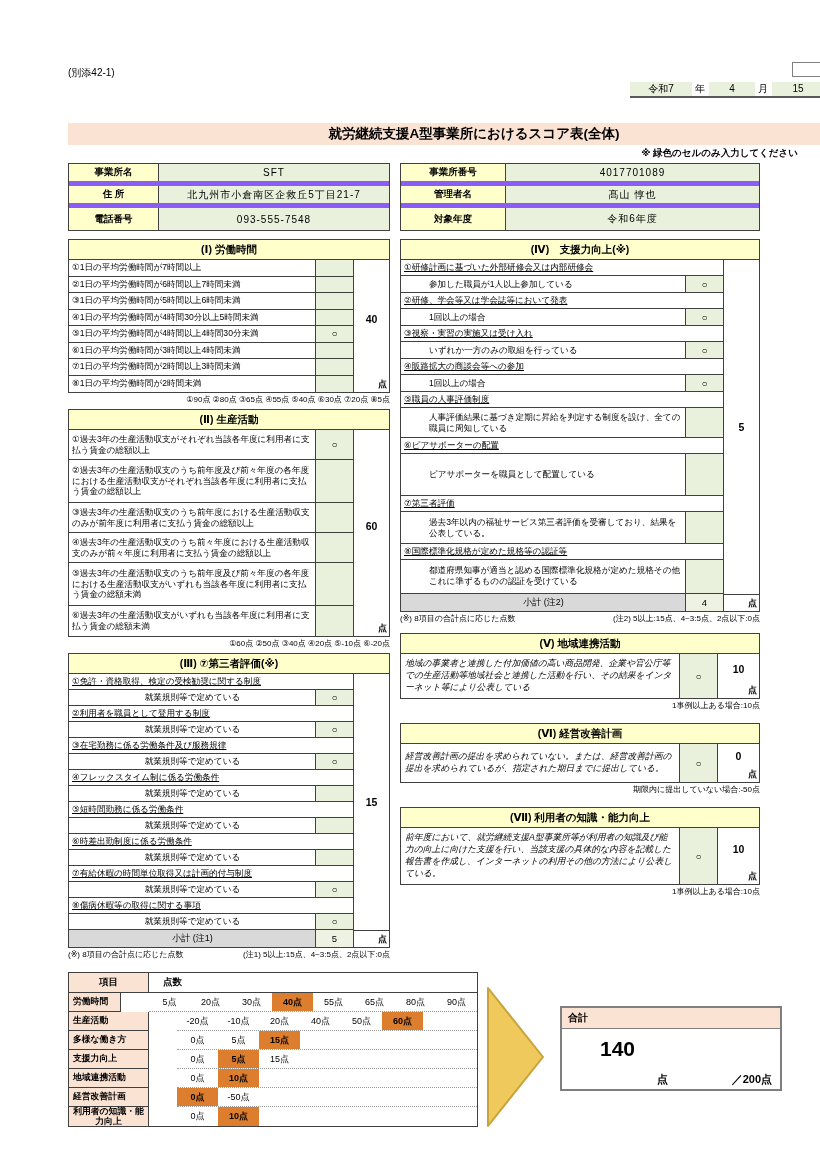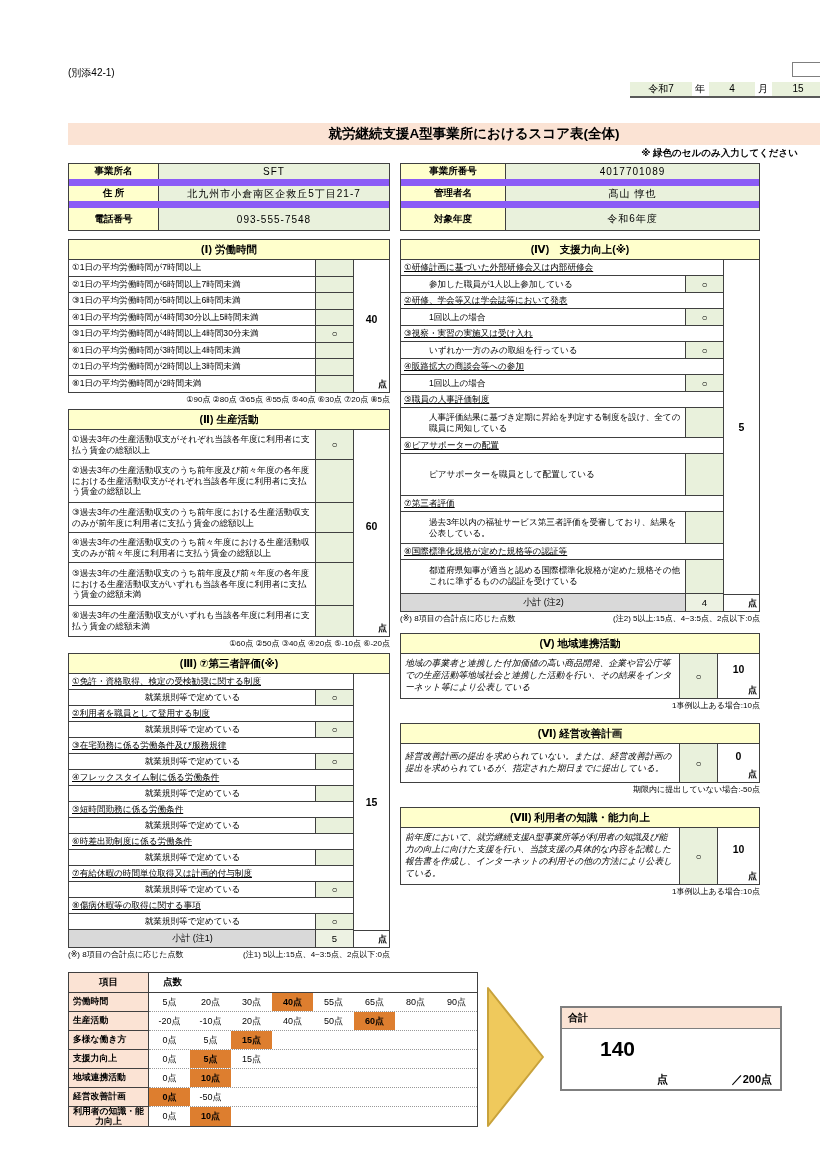--- a/index.html
+++ b/index.html
@@ -19,21 +19,21 @@
   .date-cell { background:var(--green); text-align:center; height:14px; line-height:14px; }
   .d-era{width:62px;} .d-month{width:46px;} .d-day{width:52px;}
   .date-lbl { padding:0 4px 0 3px; }
   .title-bar { margin-top:43px; background:var(--peach); text-align:center; font-weight:bold; font-size:13.5px; padding:2px 0; }
   .note { text-align:right; padding-right:82px; font-weight:bold; font-size:9.5px; margin:2px 0 3px; }
 
   
   .info-wrap { display:flex; gap:10px; }
   .info-table { border:1px solid #404040; }
   .info-table.l { width:322px; } .info-table.r { width:360px; }
-  .info-row { display:flex; border-bottom:7px solid #8b5cf6; height:22px; }
+  .info-row { display:flex; border-bottom:5px solid #8b5cf6; height:22px; }
   .info-row:last-child { border-bottom:none; }
   .info-label { background:var(--yellow); border-right:1px solid #404040; display:flex; align-items:center; justify-content:center;
                 font-weight:bold; font-size:9.5px; }
   .info-table.l .info-label { width:90px; } .info-table.r .info-label { width:105px; }
   .info-value { flex:1; background:var(--green); display:flex; align-items:center; justify-content:center; font-size:10px; letter-spacing:1px; }
 
   
   .columns { display:flex; gap:10px; margin-top:8px; align-items:flex-start; }
   .col-l { width:322px; } .col-r { width:360px; }
 
@@ -62,21 +62,21 @@
 
   
   .box-body { font-size:8.8px; line-height:1.35; padding:3px 3px 3px 4px; display:flex; align-items:center;font-style:italic; }
 
   
   .bottom { display:flex; align-items:flex-start; margin-top:8px; }
   .sum-table { width:410px; border:1px solid #404040; }
   .sum-hrow { display:flex; border-bottom:1px solid #404040; height:20px; background:#fff; }
   .sum-hlabel { width:80px; background:var(--peach); border-right:1px solid #404040; display:flex; align-items:center; justify-content:center; font-weight:bold; font-size:9.5px; }
   .sum-hvals { flex:1; display:flex; align-items:center; font-weight:bold; font-size:9.5px; padding-left:14px; }
-  .sum-row { display:flex; min-height:19px; }
+  .sum-row { display:flex; min-height:19px;gap:28px; }
   .sum-label { width:80px; background:var(--peach); border-right:1px solid #404040; border-bottom:1px solid #404040;
                display:flex; align-items:center; justify-content:flex-start; padding-left:4px; font-weight:bold; font-size:8.8px; line-height:1.1; }
   .sum-row:last-child .sum-label { border-bottom:none; }
   .sum-label.center { justify-content:center; text-align:center; padding-left:0; }
   .sum-cells { flex:1; display:flex; border-bottom:1px dotted #999; }
   .sum-row:last-child .sum-cells { border-bottom:none; }
   .sum-cell { width:41px; display:flex; align-items:center; justify-content:center; font-size:9px; }
   .sum-cell.hl { background:var(--orange); font-weight:bold; }
   .arrow-wrap { margin:14px 0 0 8px; }
   .total-box { width:222px; border:2px solid #7f7f7f; margin:34px 0 0 14px; background:#fff; }

